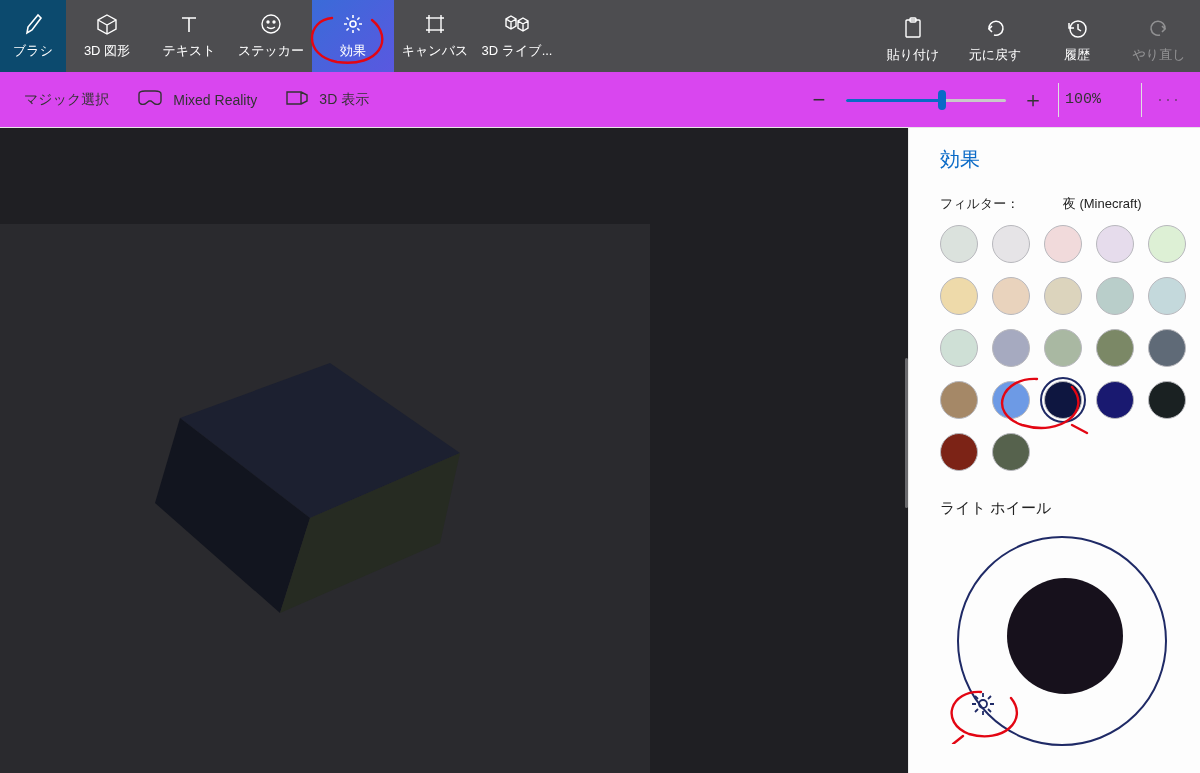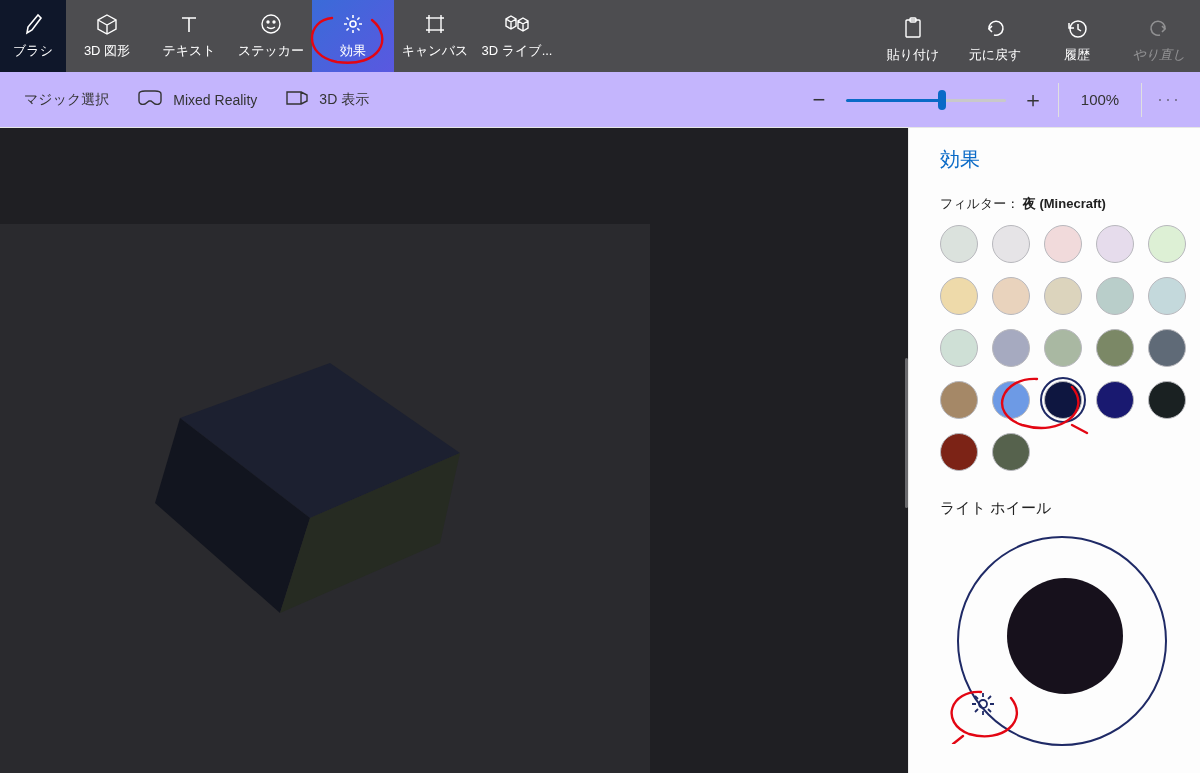--- a/index.html
+++ b/index.html
@@ -5,51 +5,51 @@
   * { box-sizing: border-box; margin: 0; padding: 0; font-family: "Segoe UI", "Yu Gothic UI", sans-serif; }
   body { width: 1200px; height: 773px; overflow: hidden; background: #f0f0f0; }
 
   
   .top-toolbar { height: 72px; background: #4d4d50; display: flex; color: #fff; font-size: 13px; }
   .tool-group-left { display: flex; }
   .tool-group-right { display: flex; margin-left: auto; margin-top: 8px; }
   .tool-btn { width: 82px; display: flex; flex-direction: column; align-items: center; justify-content: center; gap: 6px; cursor: pointer; }
   .tool-btn.narrow { width: 66px; }
   .tool-btn.active { background: linear-gradient(135deg, #3a6bd8, #5a58e0); }
-  .tool-btn.selected { background: #0f172a; }
-  .tool-btn.disabled { opacity: 0.38; font-style: italic; }
+  .tool-btn.selected { background: #0c4a6e; }
+  .tool-btn.disabled { opacity: 0.38; }
   .tool-icon { height: 24px; display: flex; align-items: center; justify-content: center; }
   .tool-label { font-size: 13px; white-space: nowrap; }
 
   
-  .sub-toolbar { height: 56px; background: #c4b5fd; border-bottom: 1px solid #e6e6e6; display: flex; align-items: center; padding: 0 10px; color: #333; font-size: 14px; }
+  .sub-toolbar { height: 56px; background: #d946ef; border-bottom: 1px solid #e6e6e6; display: flex; align-items: center; padding: 0 10px; color: #333; font-size: 14px; }
   .sub-item { display: flex; align-items: center; gap: 10px; padding: 0 14px; height: 100%; cursor: pointer; }
   .spacer { flex: 1; }
   .zoom-out, .zoom-in { width: 38px; height: 38px; display: flex; align-items: center; justify-content: center; font-size: 22px; color: #333; cursor: pointer; }
   .zoom-slider { width: 160px; height: 24px; position: relative; margin: 0 8px; }
   .zoom-track { position: absolute; top: 11px; left: 0; right: 0; height: 3px; background: #c9c9c9; border-radius: 2px; }
   .zoom-fill  { position: absolute; top: 11px; left: 0; height: 3px; background: #0a6ac7; border-radius: 2px; }
   .zoom-thumb { position: absolute; top: 2px; width: 8px; height: 20px; background: #0a6ac7; border-radius: 4px; }
-  .zoom-pct { width: 70px; text-align: center; font-size: 15px; }
+  .zoom-pct { width: 70px; font-size: 15px; font-family: Liberation Mono, monospace; }
   .more-btn { width: 42px; text-align: center; font-size: 18px; letter-spacing: 2px; cursor: pointer; opacity: .55; }
   .vsep { width: 1px; height: 34px; background: #e0e0e0; margin: 0 6px; }
 
   
   .main { display: flex; height: calc(773px - 72px - 56px); }
   .canvas-wrap { position: relative; flex: 1; background: #1f1f23; overflow: hidden; }
   .canvas-sheet { position: absolute; left: 0; top: 96px; width: 650px; height: 550px; background: #2a2a2e; }
   .cube-svg { position: absolute; left: 120px; top: 150px; }
   .vscroll { position: absolute; right: 0; top: 230px; width: 3px; height: 150px; background: #6a6a6d; border-radius: 2px; }
   .panel-sep { width: 8px; background: #fdfdfd; border-left: 1px solid #ececec; }
 
   
   .right-panel { width: 284px; background: #fdfdfd; padding: 18px 16px 0 24px; overflow-y: auto; color: #222; }
   .panel-title { color: #0a6ac7; font-size: 20px; font-weight: 400; margin-bottom: 22px; }
   .panel-sub { font-size: 13px; margin-bottom: 12px; }
-  .panel-sub .bold { font-weight: 700; }
+  .panel-sub .bold { font-weight: 400; margin-left: 40px; }
   .swatch-grid { display: grid; grid-template-columns: repeat(5, 38px); grid-auto-rows: 38px; gap: 14px 14px; margin-bottom: 28px; }
   .swatch { width: 38px; height: 38px; border-radius: 50%; border: 1px solid #b8b8bd; cursor: pointer; }
   .swatch.selected { outline: 2px solid #1f2a66; outline-offset: 2px; }
   .section-label { font-size: 15px; margin-bottom: 18px; }
   .light-wheel { position: relative; width: 210px; height: 210px; margin: 0 auto; }
   .wheel-outer { position: absolute; inset: 0; border: 2px solid #1f2a66; border-radius: 50%; }
   .wheel-inner { position: absolute; left: 50px; top: 42px; width: 116px; height: 116px; border-radius: 50%; background: #17111c; }
   .wheel-sun { position: absolute; left: 12px; bottom: 24px; }
 
   

